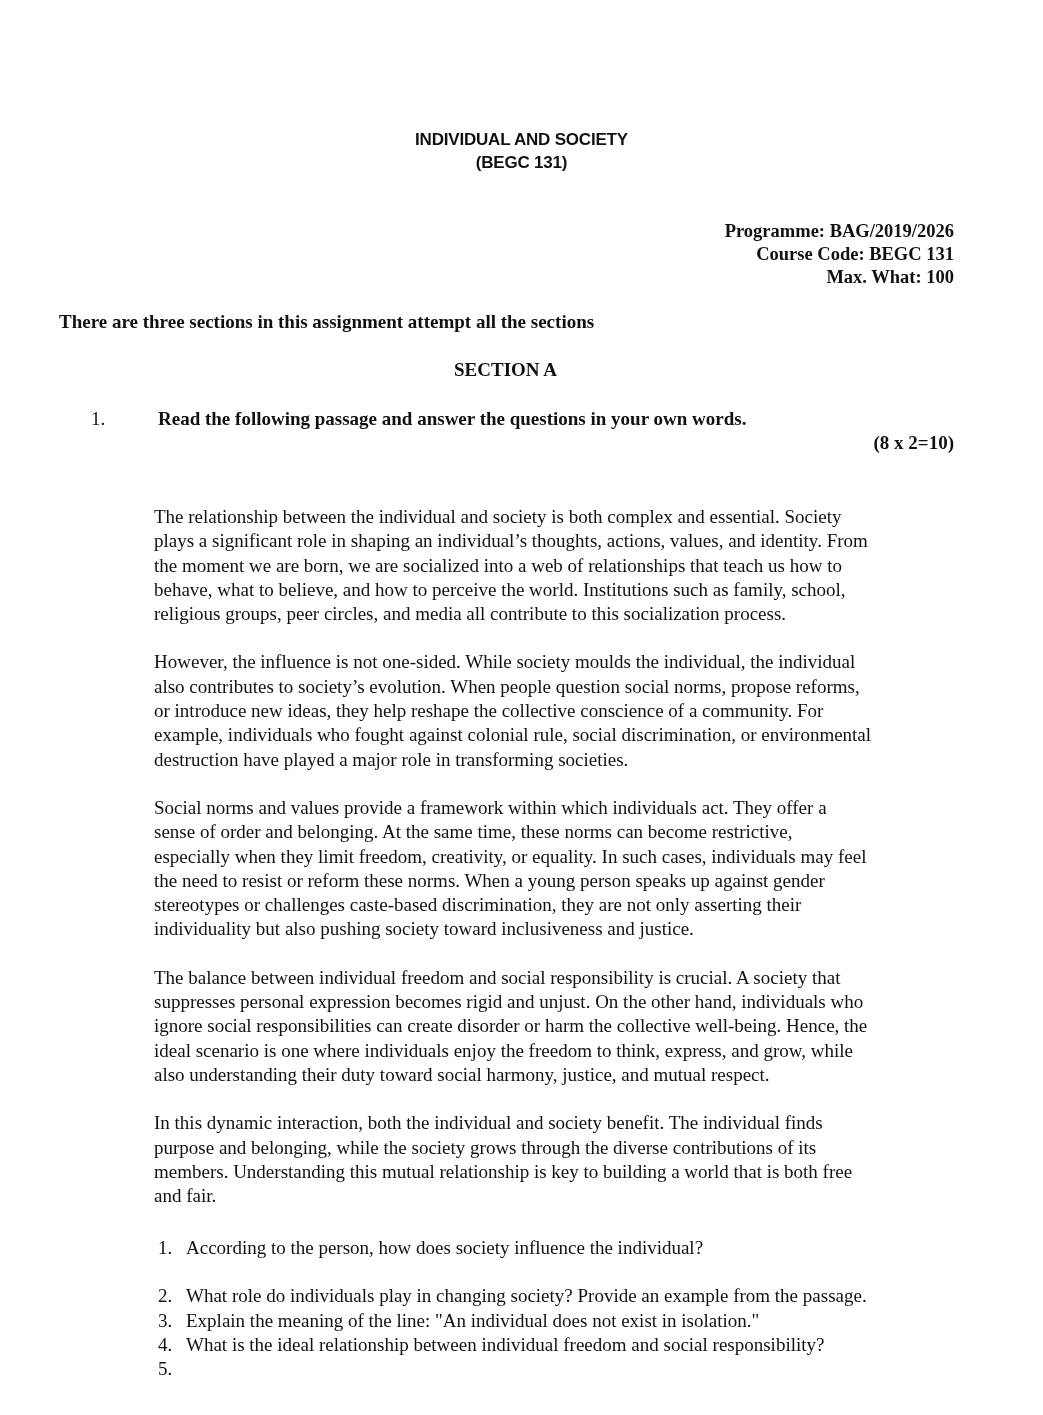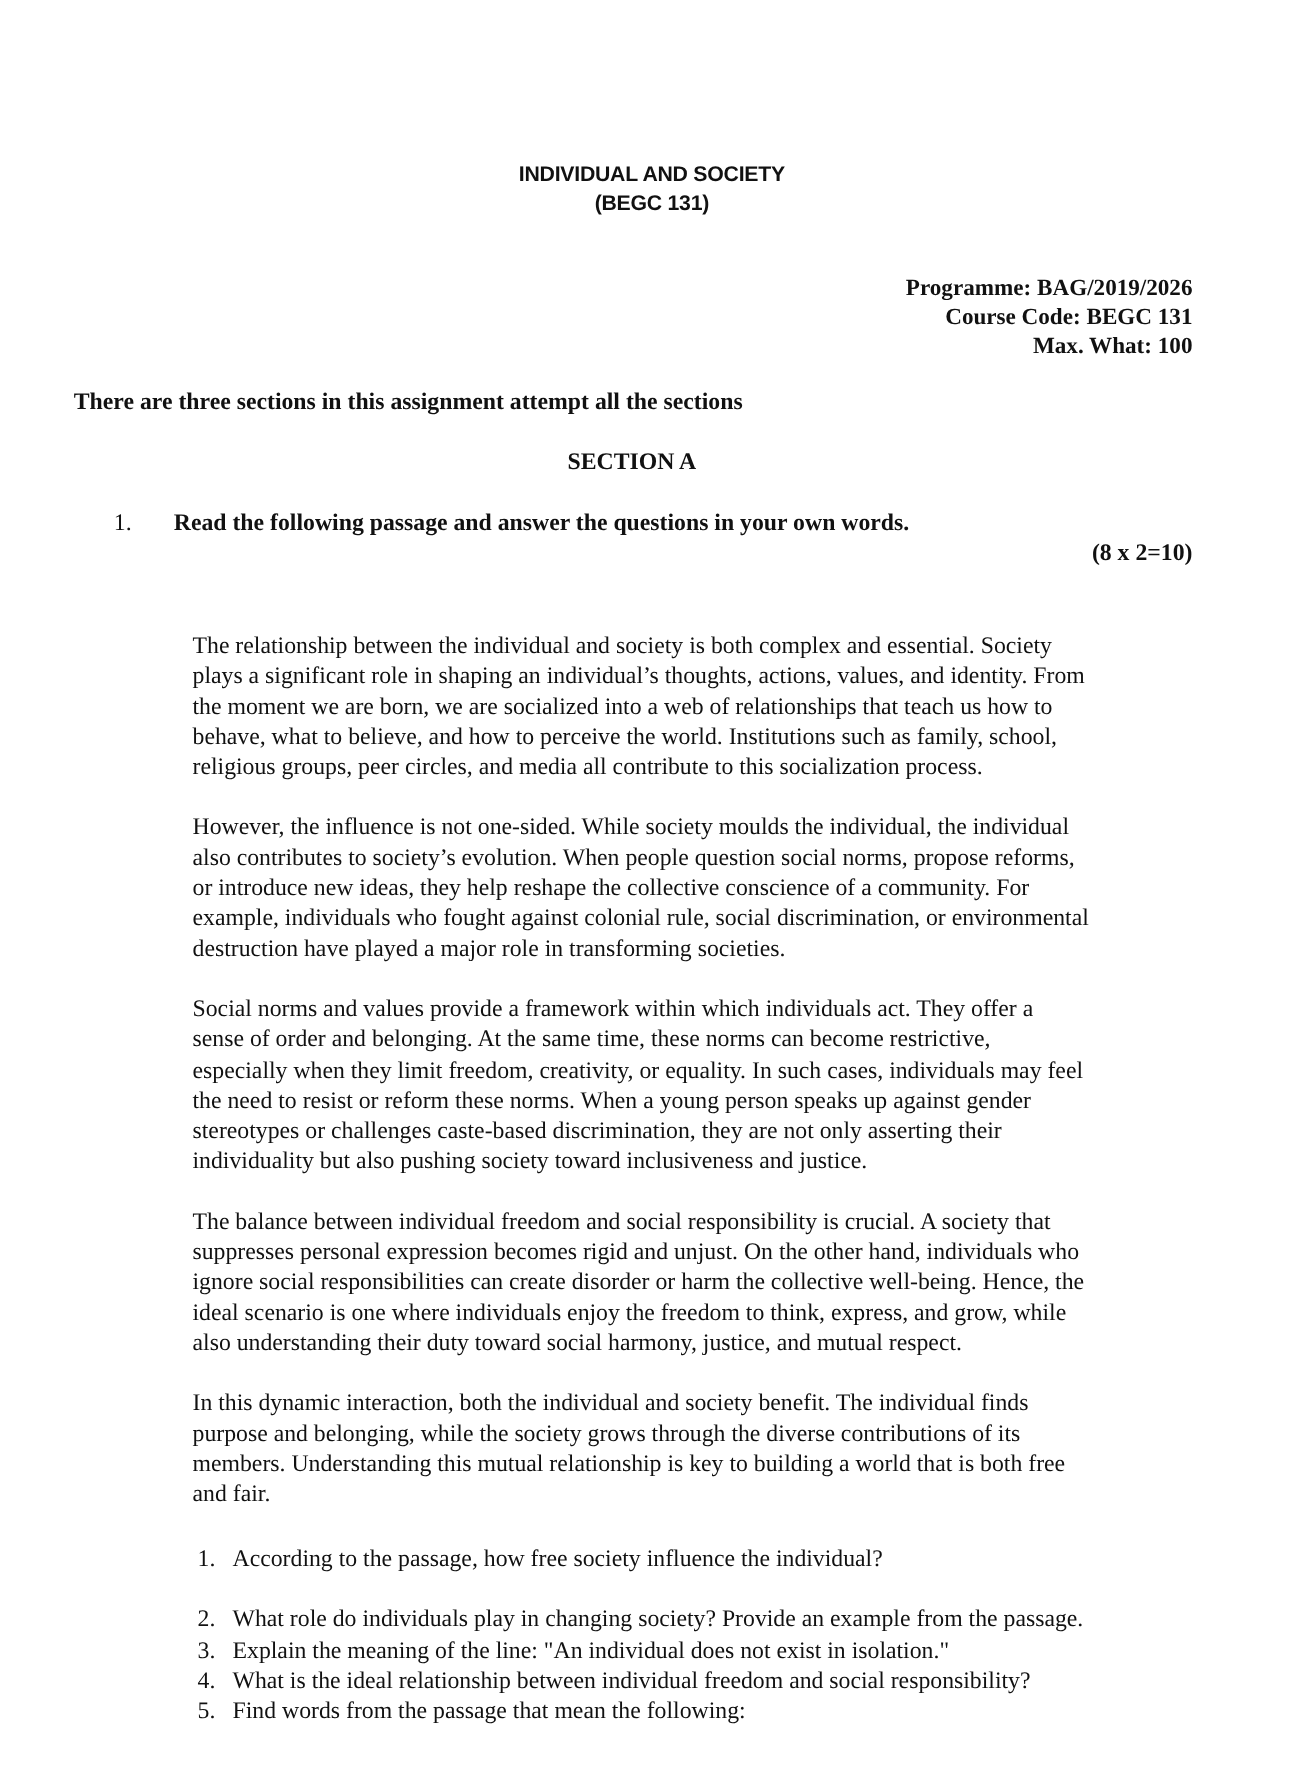--- a/index.html
+++ b/index.html
@@ -25,21 +25,21 @@
   }
   .section-heading {
     position: absolute; left: 0; width: 1011px; top: 358px;
     text-align: center; font-weight: bold; font-size: 19px; line-height: 24px;
   }
   .q-number {
     position: absolute; left: 91px; top: 407px;
     font-size: 19px; line-height: 24px;
   }
   .q-text {
-    position: absolute; left: 139px; top: 407px;
+    position: absolute; left: 158px; top: 407px;
     font-weight: bold; font-size: 19px; line-height: 24px;
   }
   .q-marks {
     position: absolute; right: 89px; top: 431px;
     font-weight: bold; font-size: 19px; line-height: 24px;
   }
   .passage {
     position: absolute; left: 154px; top: 505px; width: 810px;
     font-size: 19px; line-height: 24.3px;
   }
@@ -99,31 +99,30 @@
 also understanding their duty toward social harmony, justice, and mutual respect.</p>
   <p>In this dynamic interaction, both the individual and society benefit. The individual finds
 purpose and belonging, while the society grows through the diverse contributions of its
 members. Understanding this mutual relationship is key to building a world that is both free
 and fair.</p>
 </div>
 
 <ol class="questions">
   <li class="gap">
     <span class="num">1.</span>
-    <span>According to the passage, how free society influence the individual?</span>
+    <span>According to the person, how does society influence the individual?</span>
   </li>
   <li>
     <span class="num">2.</span>
     <span>What role do individuals play in changing society? Provide an example from the passage.</span>
   </li>
   <li>
     <span class="num">3.</span>
     <span>Explain the meaning of the line: "An individual does not exist in isolation."</span>
   </li>
   <li>
     <span class="num">4.</span>
     <span>What is the ideal relationship between individual freedom and social responsibility?</span>
   </li>
   <li>
     <span class="num">5.</span>
-    <span>Find words from the passage that mean the following:</span>
   </li>
 </ol>
 
 </body></html>

